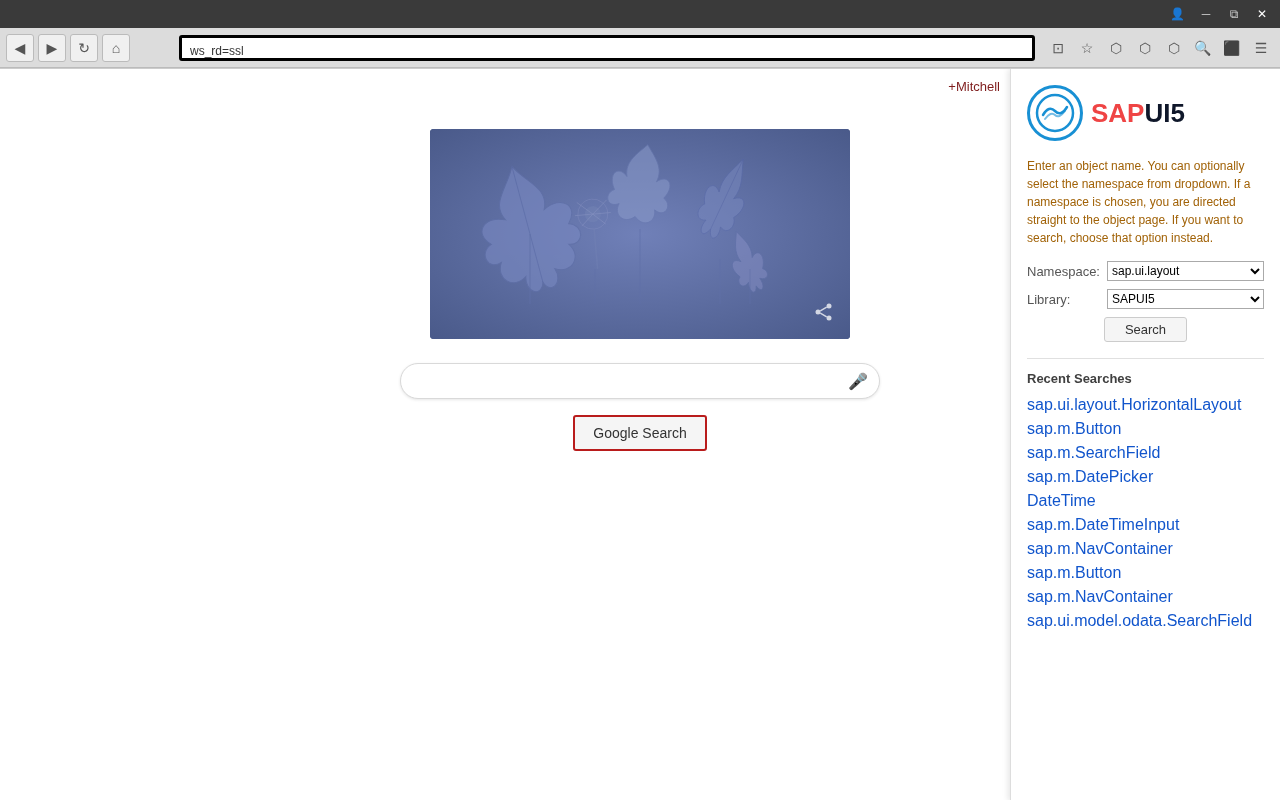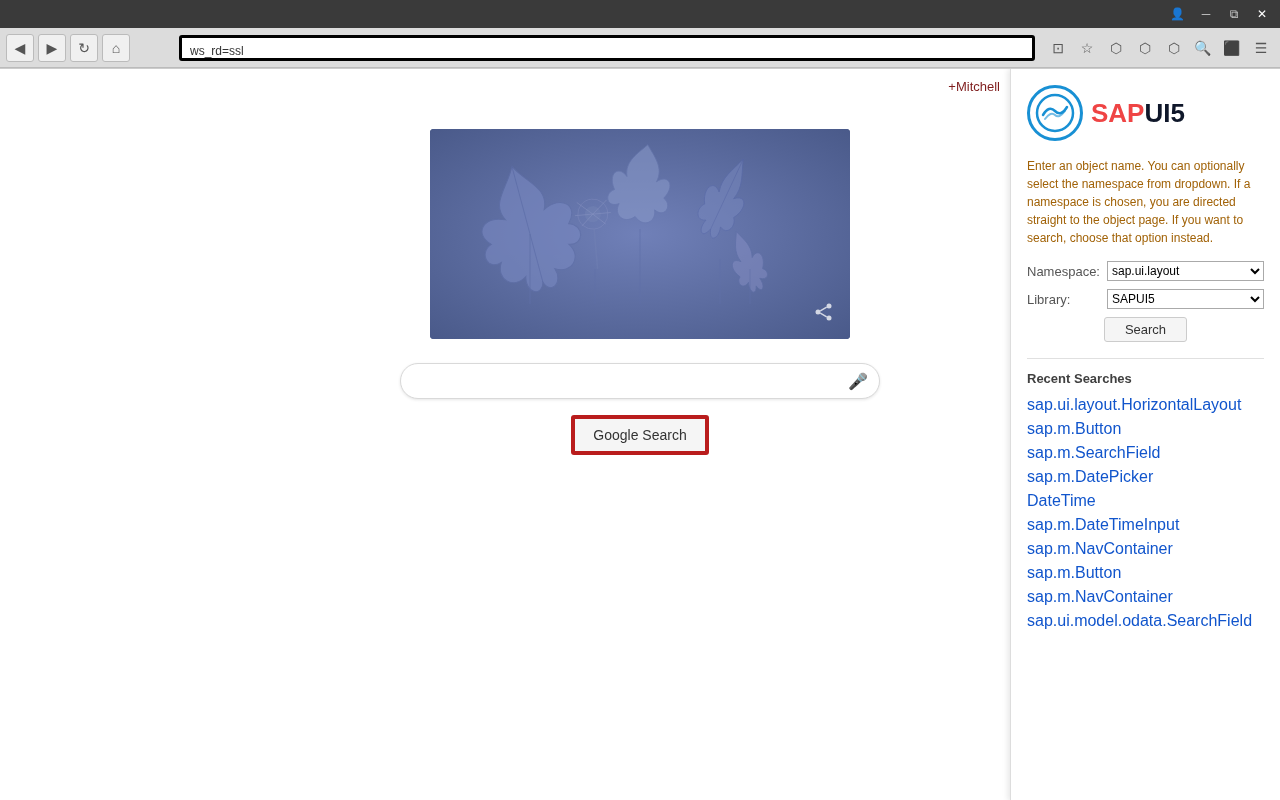--- a/index.html
+++ b/index.html
@@ -170,21 +170,21 @@
     }
 
     .search-buttons {
       display: flex;
       gap: 12px;
     }
 
     .search-button {
       padding: 8px 18px;
       background: #f5f5f5;
-      border: 4px solid #b91c1c;
+      border: 2px solid #b91c1c;
       border-radius: 3px;
       font-size: 14px;
       color: #333;
       cursor: pointer;
     }
 
     
     .sidebar-panel {
       position: absolute;
       top: 0;

